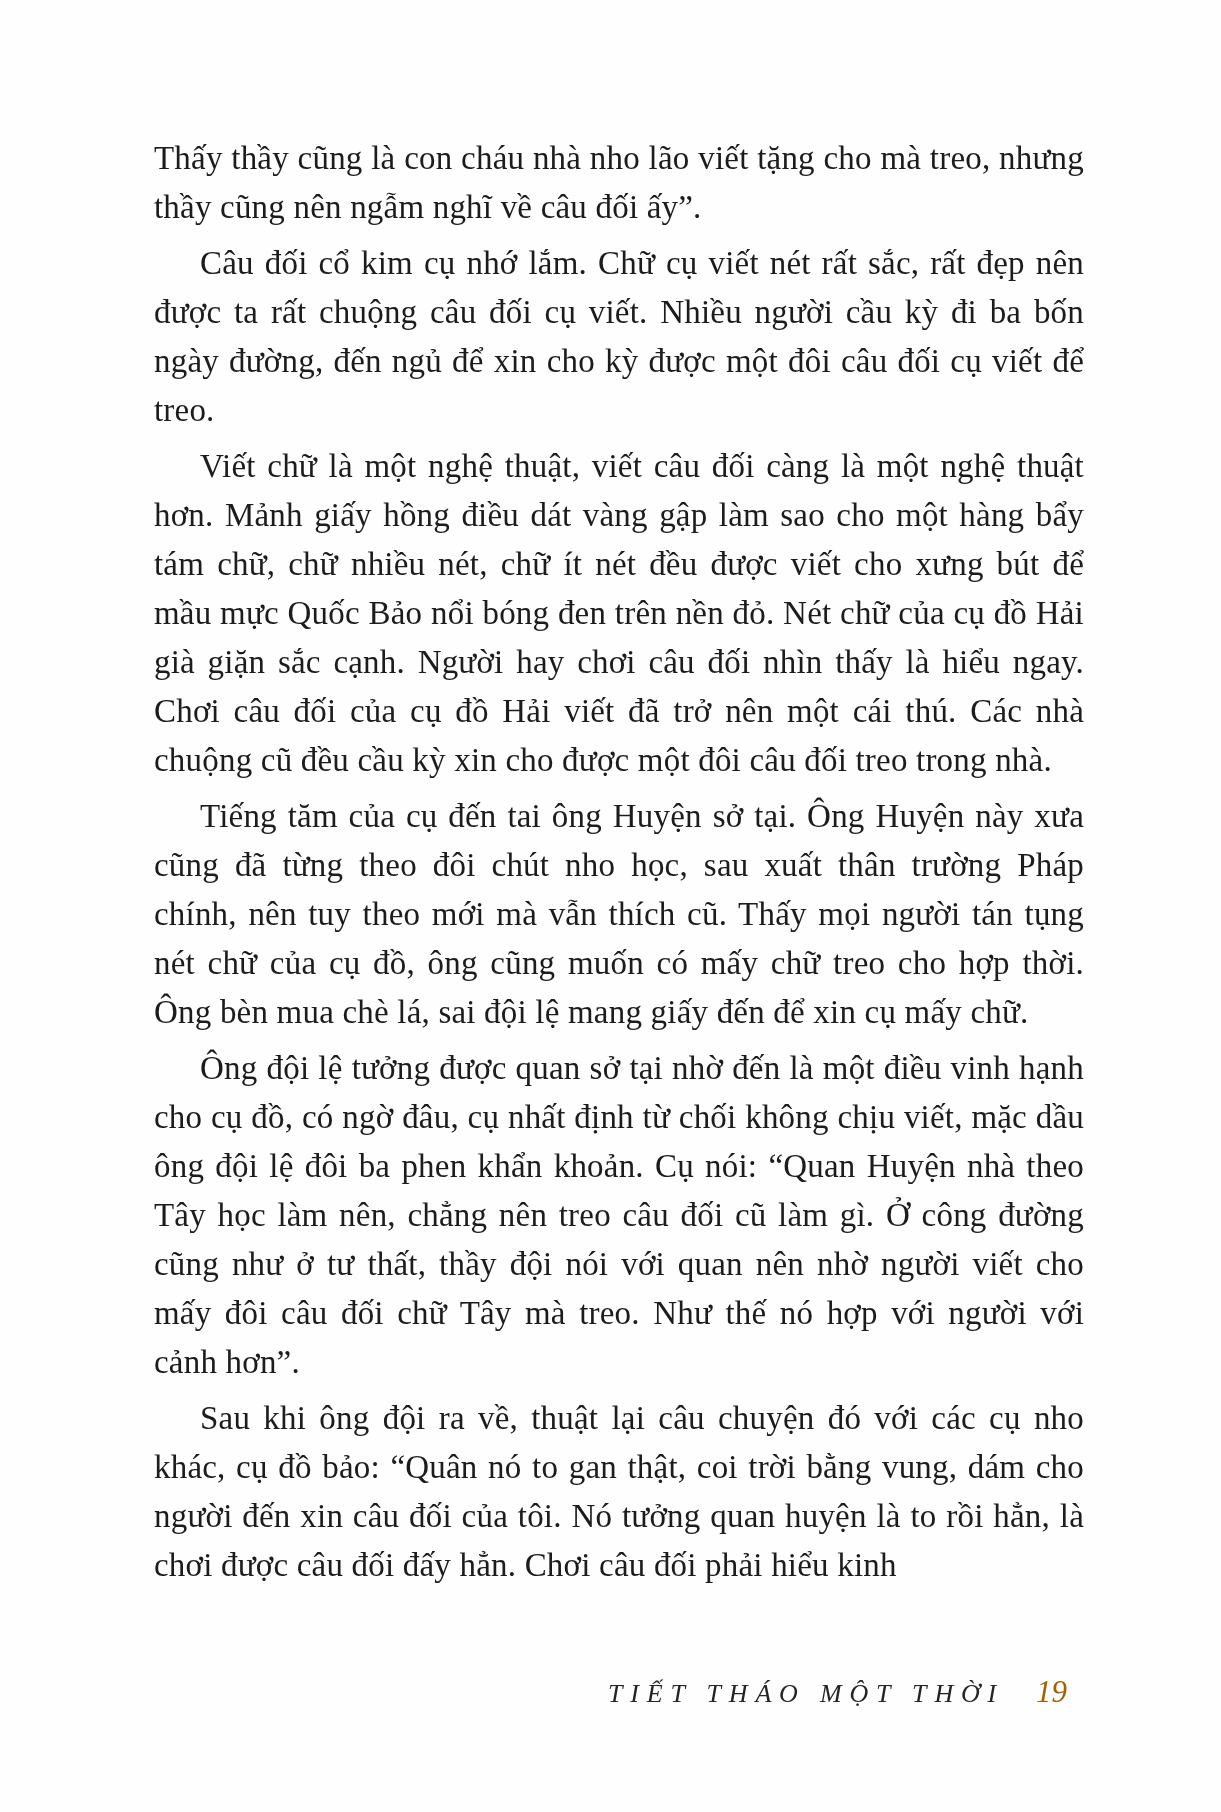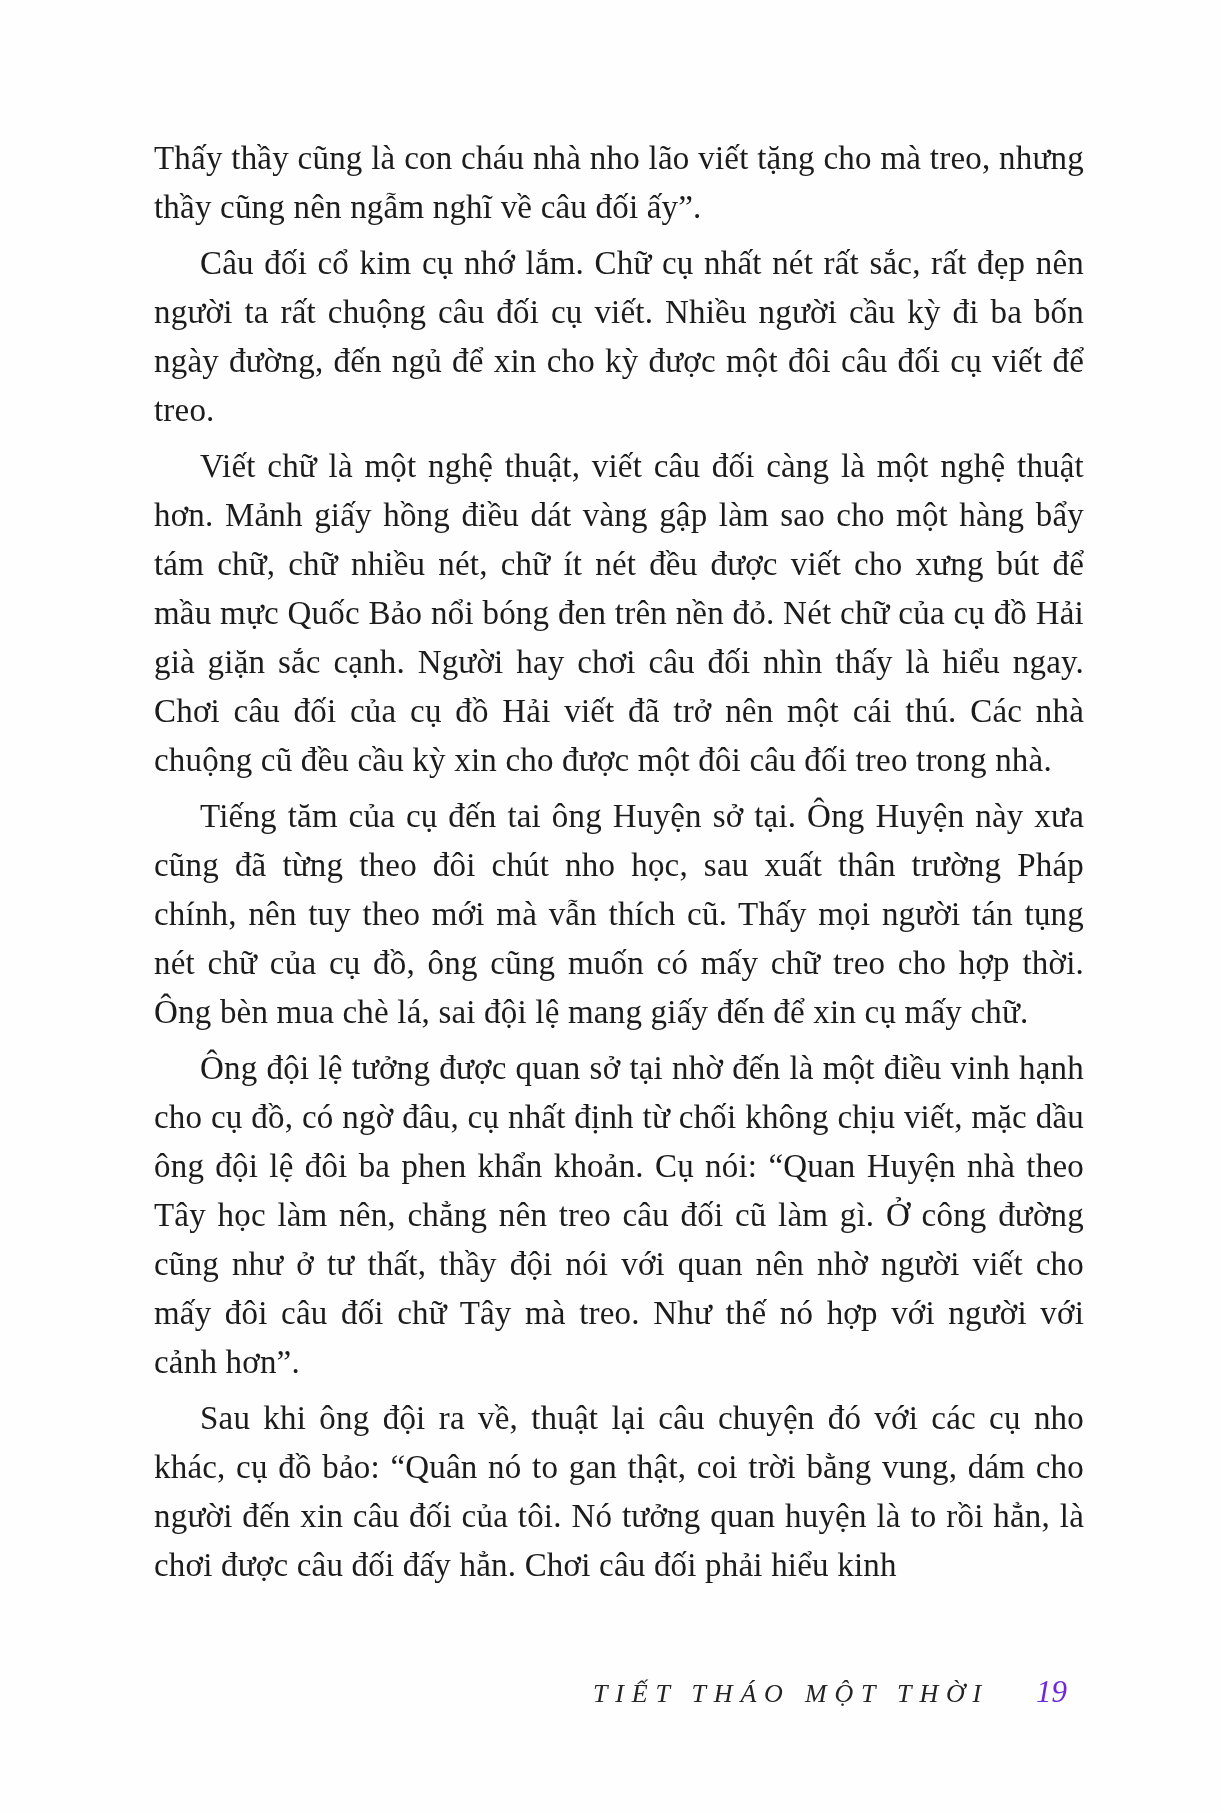--- a/index.html
+++ b/index.html
@@ -50,32 +50,32 @@
   .running-title {
     font-style: italic;
     font-size: 26px;
     letter-spacing: 0.3em;
     color: #242424;
     white-space: nowrap;
   }
   .page-number {
     font-style: italic;
     font-size: 31px;
-    margin-left: 47px;
-    color: #6d28d9;
+    margin-left: 32px;
+    color: #a16207;
   }
 </style>
 </head>
 <body>
 
 <div class="page">
 
   <div class="text-block">
     <p class="continuation">Thấy thầy cũng là con cháu nhà nho lão viết tặng cho mà treo, nhưng thầy cũng nên ngẫm nghĩ về câu đối ấy”.</p>
-    <p>Câu đối cổ kim cụ nhớ lắm. Chữ cụ nhất nét rất sắc, rất đẹp nên người ta rất chuộng câu đối cụ viết. Nhiều người cầu kỳ đi ba bốn ngày đường, đến ngủ để xin cho kỳ được một đôi câu đối cụ viết để treo.</p>
+    <p>Câu đối cổ kim cụ nhớ lắm. Chữ cụ viết nét rất sắc, rất đẹp nên được ta rất chuộng câu đối cụ viết. Nhiều người cầu kỳ đi ba bốn ngày đường, đến ngủ để xin cho kỳ được một đôi câu đối cụ viết để treo.</p>
     <p>Viết chữ là một nghệ thuật, viết câu đối càng là một nghệ thuật hơn. Mảnh giấy hồng điều dát vàng gập làm sao cho một hàng bẩy tám chữ, chữ nhiều nét, chữ ít nét đều được viết cho xưng bút để mầu mực Quốc Bảo nổi bóng đen trên nền đỏ. Nét chữ của cụ đồ Hải già giặn sắc cạnh. Người hay chơi câu đối nhìn thấy là hiểu ngay. Chơi câu đối của cụ đồ Hải viết đã trở nên một cái thú. Các nhà chuộng cũ đều cầu kỳ xin cho được một đôi câu đối treo trong nhà.</p>
     <p>Tiếng tăm của cụ đến tai ông Huyện sở tại. Ông Huyện này xưa cũng đã từng theo đôi chút nho học, sau xuất thân trường Pháp chính, nên tuy theo mới mà vẫn thích cũ. Thấy mọi người tán tụng nét chữ của cụ đồ, ông cũng muốn có mấy chữ treo cho hợp thời. Ông bèn mua chè lá, sai đội lệ mang giấy đến để xin cụ mấy chữ.</p>
     <p>Ông đội lệ tưởng được quan sở tại nhờ đến là một điều vinh hạnh cho cụ đồ, có ngờ đâu, cụ nhất định từ chối không chịu viết, mặc dầu ông đội lệ đôi ba phen khẩn khoản. Cụ nói: “Quan Huyện nhà theo Tây học làm nên, chẳng nên treo câu đối cũ làm gì. Ở công đường cũng như ở tư thất, thầy đội nói với quan nên nhờ người viết cho mấy đôi câu đối chữ Tây mà treo. Như thế nó hợp với người với cảnh hơn”.</p>
     <p>Sau khi ông đội ra về, thuật lại câu chuyện đó với các cụ nho khác, cụ đồ bảo: “Quân nó to gan thật, coi trời bằng vung, dám cho người đến xin câu đối của tôi. Nó tưởng quan huyện là to rồi hẳn, là chơi được câu đối đấy hẳn. Chơi câu đối phải hiểu kinh</p>
   </div>
 
   <div class="footer">
     <span class="running-title">TIẾT THÁO MỘT THỜI</span>
     <span class="page-number">19</span>
   </div>

